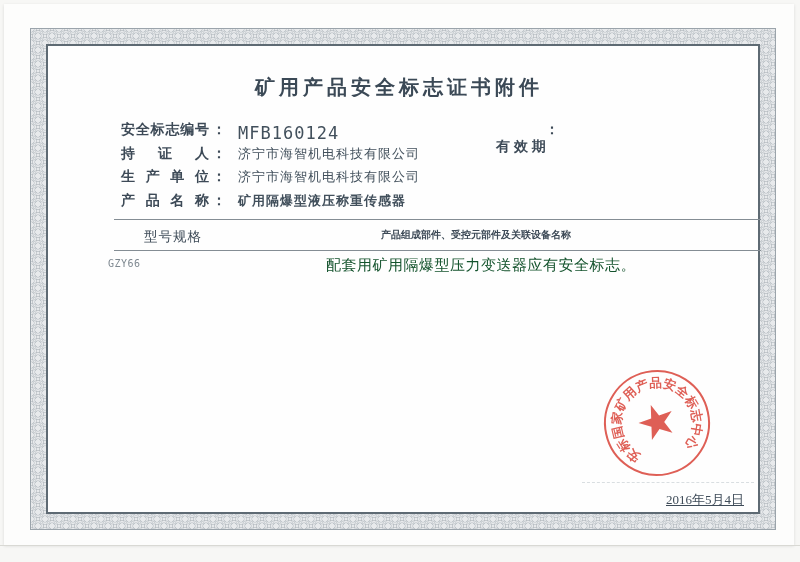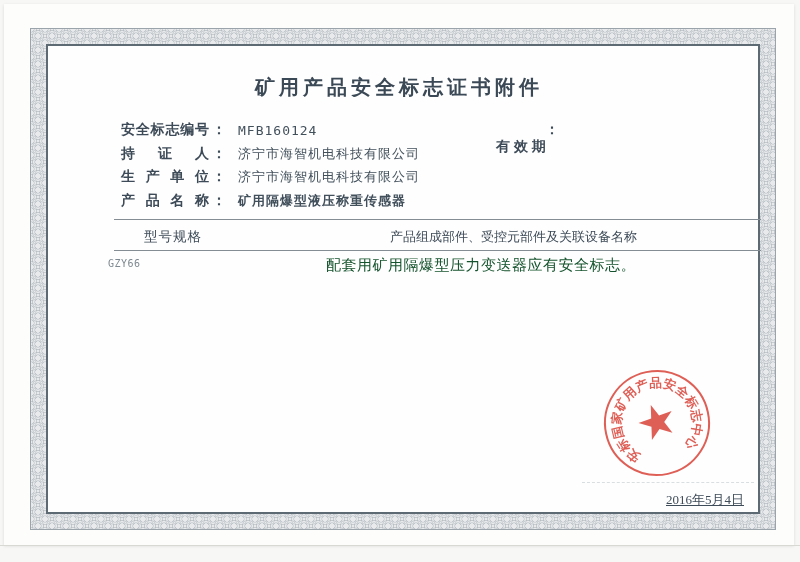--- a/index.html
+++ b/index.html
@@ -37,27 +37,27 @@
   .field-row{position:absolute;left:117px;display:flex;align-items:flex-start;white-space:nowrap;}
   .flabel{
     display:inline-block;width:88px;text-align:justify;text-align-last:justify;
     font-size:14px;font-weight:bold;color:#3d4a57;
   }
   .fcolon{font-size:14px;font-weight:bold;color:#3d4a57;margin-left:3px;}
   .fvalue{
     margin-left:12px;font-size:13px;color:#42505c;
     font-family:"Liberation Serif",serif;letter-spacing:1px;
   }
-  .fvalue.mono{font-family:"DejaVu Sans Mono",monospace;font-size:13px;letter-spacing:1px;padding-top:2px;}
+  .fvalue.mono{font-family:"DejaVu Sans Mono",monospace;font-size:17px;letter-spacing:1px;padding-top:2px;}
   .fvalue.bold{font-weight:bold;}
   .validity{position:absolute;left:492px;top:117px;display:flex;white-space:nowrap;}
   .validity .flabel{width:46px;margin-top:17px;}
   .hline{position:absolute;left:110px;width:647px;height:1px;background:#848d94;}
   .th1{position:absolute;left:140px;top:224px;font-size:13.5px;font-weight:normal;color:#3d4a57;letter-spacing:1px;}
-  .th2{position:absolute;left:386px;top:224px;font-size:13px;font-weight:normal;color:#3d4a57;}
+  .th2{position:absolute;left:377px;top:224px;font-size:10px;font-weight:bold;color:#3d4a57;}
   .cell-model{
     position:absolute;left:104px;top:254px;font-size:10px;color:#7e8890;
     font-family:"DejaVu Sans Mono",monospace;letter-spacing:.5px;text-align:right;
   }
   .cell-note{
     position:absolute;left:322px;top:252px;font-size:15px;color:#14532d;
     font-family:Liberation Serif, serif;letter-spacing:.5px;white-space:nowrap;
   }
   .doc-date{
     position:absolute;left:662px;top:487px;font-size:13px;color:#3e4b58;

